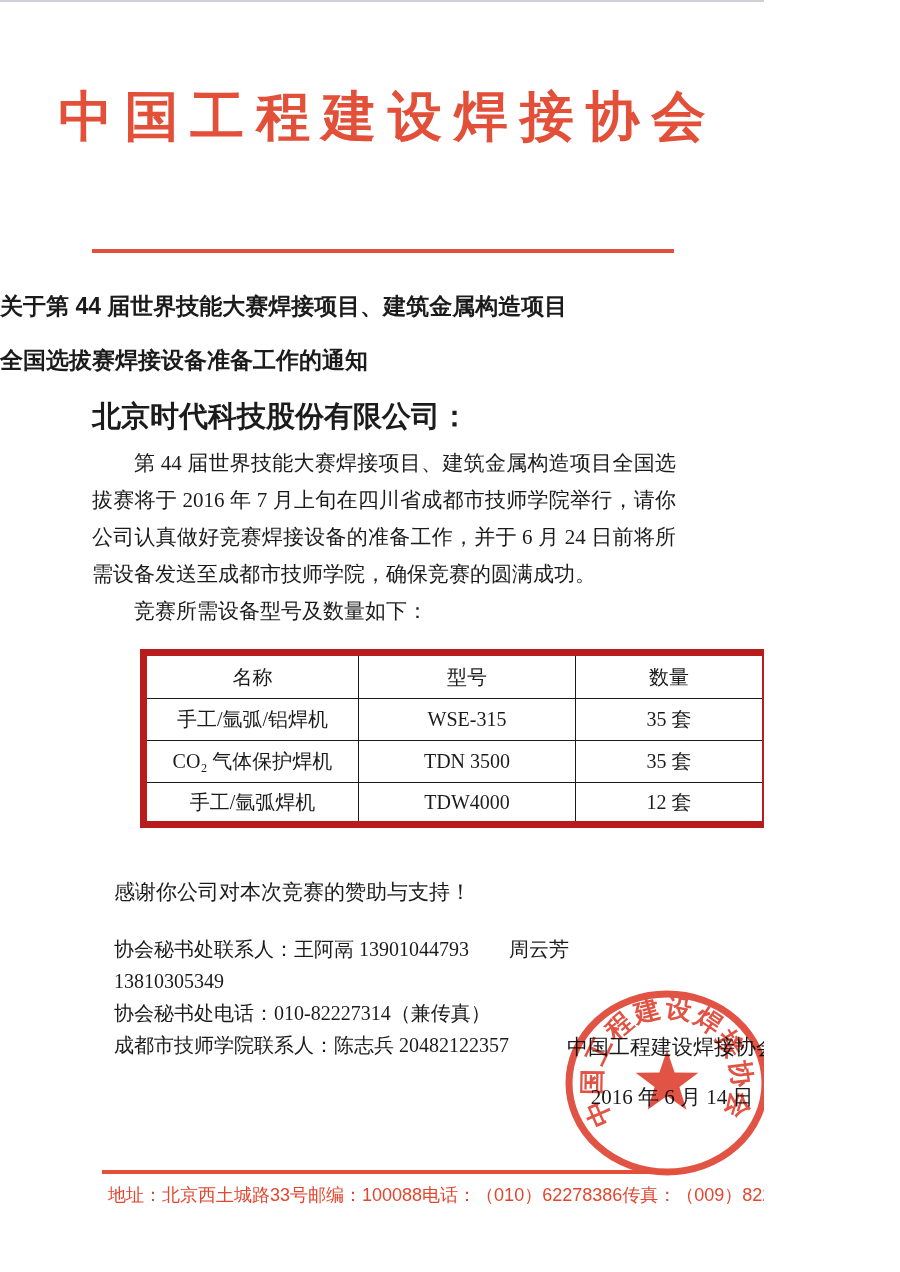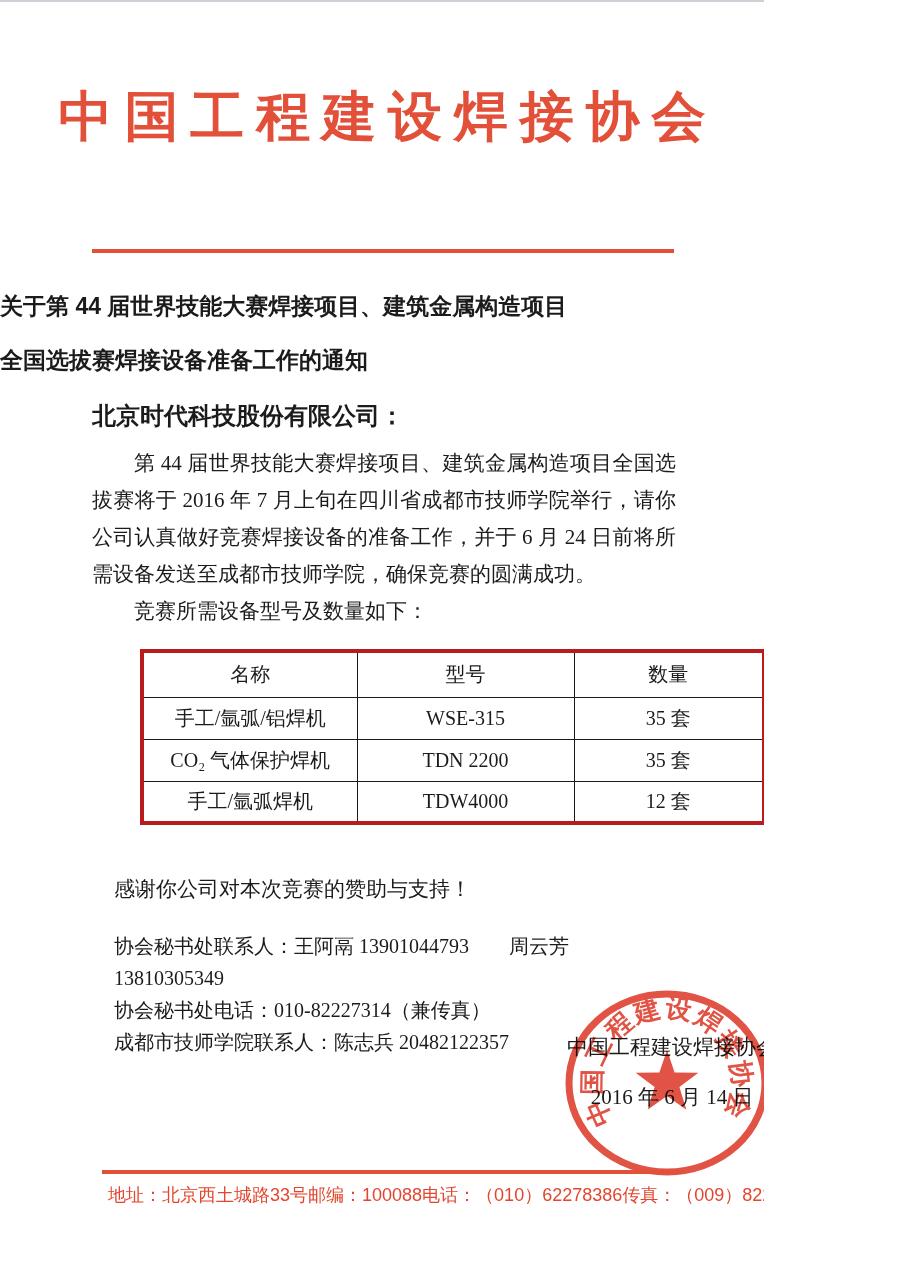--- a/index.html
+++ b/index.html
@@ -18,38 +18,38 @@
     margin:86px 0 0;text-align:center;font-size:54px;font-weight:bold;
     letter-spacing:.22em;text-indent:.22em;line-height:62px;color:var(--accent);
     font-family:"Liberation Serif","DejaVu Serif",serif;white-space:nowrap;
   }
   .rule{height:4px;background:var(--accent);margin:101px 90px 0 92px;}
   .doc-title{
     margin-top:26px;font-weight:bold;font-size:23px;line-height:54px;
     font-family:"Liberation Sans","DejaVu Sans",sans-serif;
   }
   .recipient{
-    margin:12px 88px 0 92px;font-size:24px;font-weight:bold;line-height:34px;
+    margin:12px 88px 0 92px;font-size:29px;font-weight:bold;line-height:34px;
     font-family:"Liberation Sans","DejaVu Sans",sans-serif;
   }
   .body-para{
     margin:12px 88px 0 92px;font-size:21px;line-height:37px;text-align:justify;
     text-indent:2em;
     font-family:Liberation Serif, serif;
   }
   .intro-line{margin:0 88px 0 92px;font-size:21px;line-height:37px;text-indent:2em;}
   .equip-table{
     margin:19px 0 0 140px;border-collapse:collapse;table-layout:fixed;width:622px;
     font-size:20px;
   }
   .equip-table th,.equip-table td{
     border:1px solid #1a1a1a;text-align:center;vertical-align:middle;
     font-weight:normal;padding:0;
   }
-  .equip-table{border:4px solid #b91c1c;}
+  .equip-table{border:7px solid #b91c1c;}
   .equip-table thead tr{height:46px;}
   .equip-table tbody tr{height:42px;}
   .col-name{width:215px;}
   .col-model{width:217px;}
   .col-qty{width:190px;}
   .thanks{margin:46px 88px 0 92px;padding-left:22px;font-size:21px;line-height:37px;}
   .contacts{margin:22px 88px 0 92px;padding-left:22px;font-size:20px;line-height:32px;}
   .contacts p{margin:0;}
   .signature{
     position:absolute;left:522px;top:1030px;width:300px;text-align:center;
@@ -106,21 +106,21 @@
       </tr>
     </thead>
     <tbody>
       <tr>
         <td>手工/氩弧/铝焊机</td>
         <td>WSE-315</td>
         <td>35 套</td>
       </tr>
       <tr>
         <td>CO₂ 气体保护焊机</td>
-        <td>TDN 2200</td>
+        <td>TDN 3500</td>
         <td>35 套</td>
       </tr>
       <tr>
         <td>手工/氩弧焊机</td>
         <td>TDW4000</td>
         <td>12 套</td>
       </tr>
     </tbody>
   </table>
 

